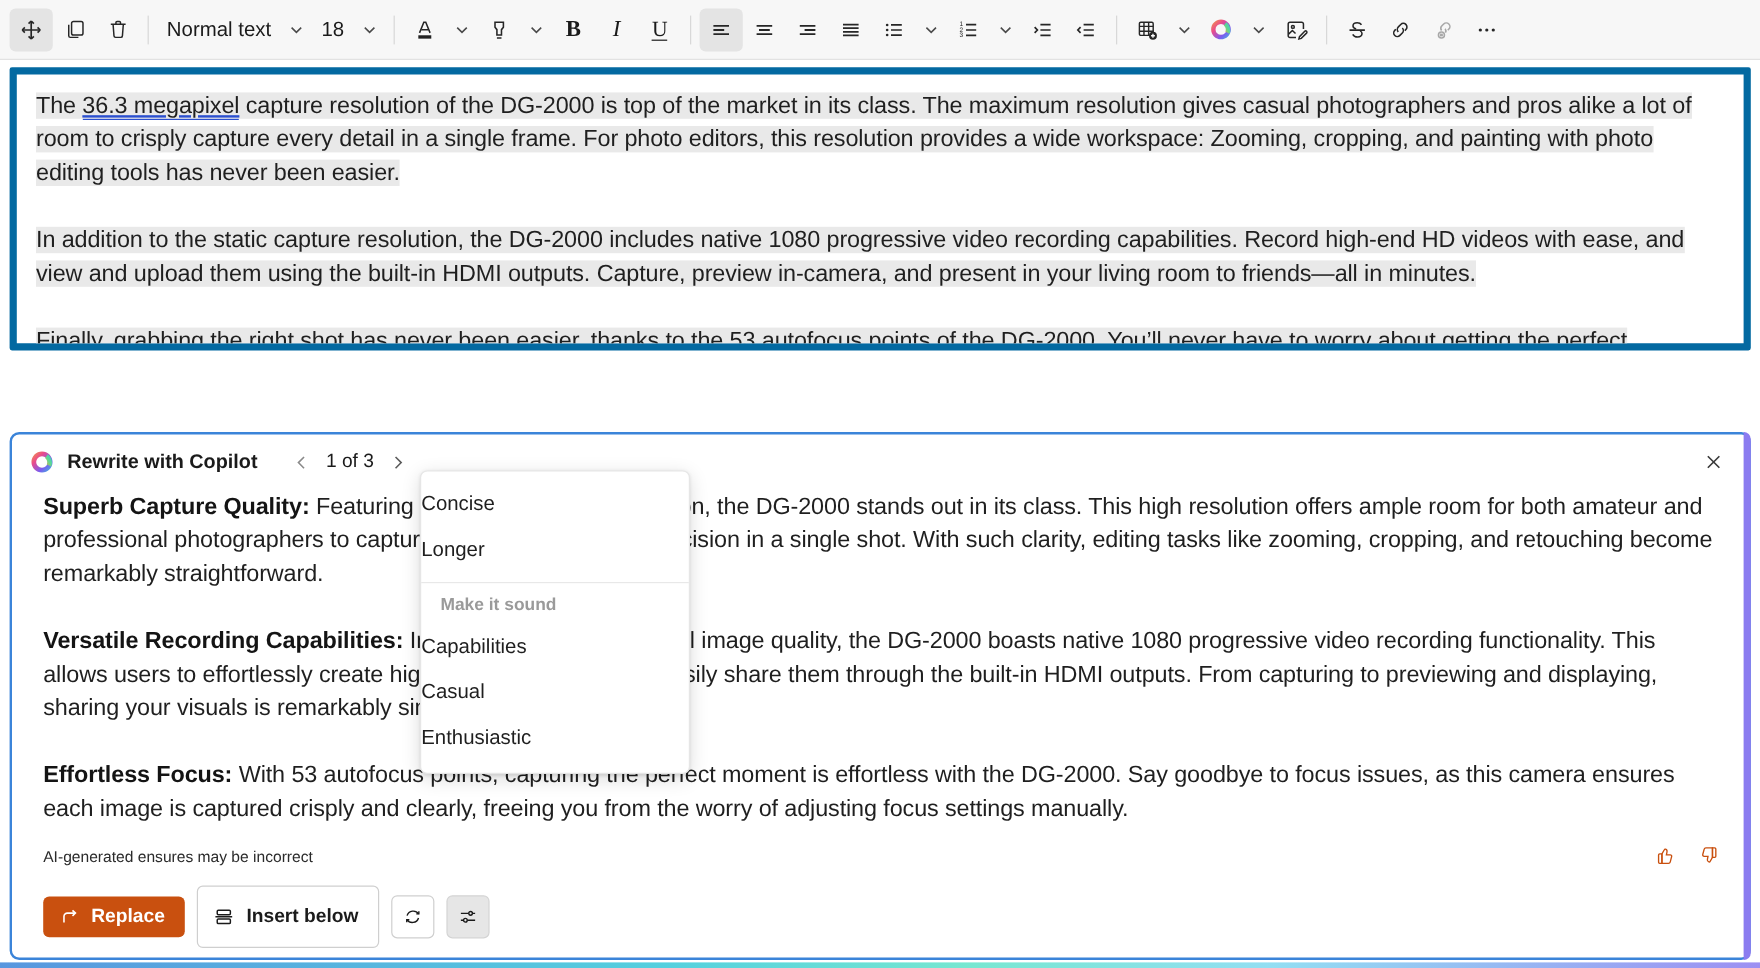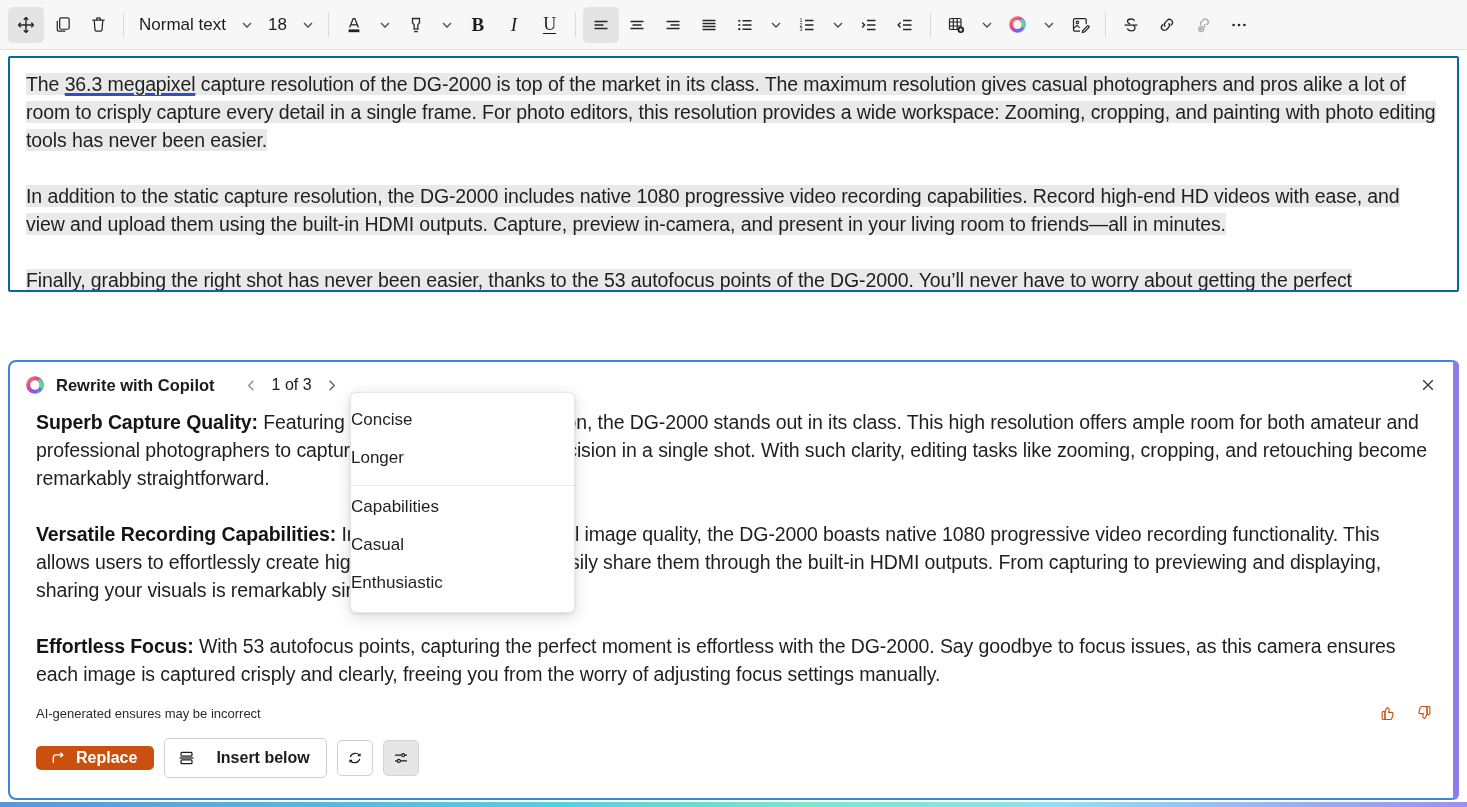--- a/index.html
+++ b/index.html
@@ -43,21 +43,21 @@
   }
   svg { display:block; }
 
   
   .doc-wrap {
     position:absolute; top:50px; left:0; width:1467px; height:757px;
     background:#fff; padding:6px 8px 0 8px;
   }
   .doc-box {
     position:relative;
-    border:2px solid #0369a1;
+    border:6px solid #0369a1;
     border-radius:2px;
     height:236px;
     padding:12px 16px 0 16px;
     background:#fff;
     overflow:hidden;
   }
   .doc-p {
     font-size:19.5px; line-height:28px; color:#1f1f1f;
     margin-bottom:28px; letter-spacing:-0.1px;
   }
@@ -114,29 +114,29 @@
   .rbtn { cursor:pointer; width:22px; height:22px; display:flex; align-items:center; justify-content:center; }
 
   .cp-actions {
     display:flex; align-items:center; gap:10px;
     padding:14px 22px 0 26px;
   }
   .btn-primary {
     display:flex; align-items:center; gap:9px;
     background:#c9500f; color:#fff;
     border:none; border-radius:5px;
-    height:24px; padding:0 17px 0 14px;
+    height:34px; padding:0 17px 0 14px;
     font-size:16px; font-weight:bold; cursor:pointer;
     font-family:"Liberation Sans", sans-serif;
   }
   .btn-second {
-    display:flex; align-items:center; gap:21px;
+    display:flex; align-items:center; gap:10px;
     background:#fff; color:#1b1b1b;
     border:1px solid #cfcfcf; border-radius:5px;
-    height:40px; padding:0 16px 0 13px;
+    height:52px; padding:0 16px 0 13px;
     font-size:16px; font-weight:bold; cursor:pointer;
     font-family:"Liberation Sans", sans-serif;
   }
   .btn-icon {
     width:36px; height:36px; background:#fff; color:#1b1b1b;
     border:1px solid #cfcfcf; border-radius:5px; cursor:pointer;
     display:flex; align-items:center; justify-content:center;
   }
   .btn-icon.pressed { background:#e6e6e6; border-color:#d4d4d4; }
 
@@ -533,20 +533,21 @@
       </button>
     </div>
   </div>
 
   <div class="menu">
     <div class="menu-item">Concise</div>
     <div class="menu-item">Longer</div>
 
     <div class="menu-div"></div>
 
+    <div class="menu-head">Make it sound</div>
     <div class="menu-item">Capabilities</div>
     <div class="menu-item">Casual</div>
     <div class="menu-item">Enthusiastic</div>
   </div>
 
   <div class="bottom-strip"></div>
 
 </div>
 
 </body></html>

